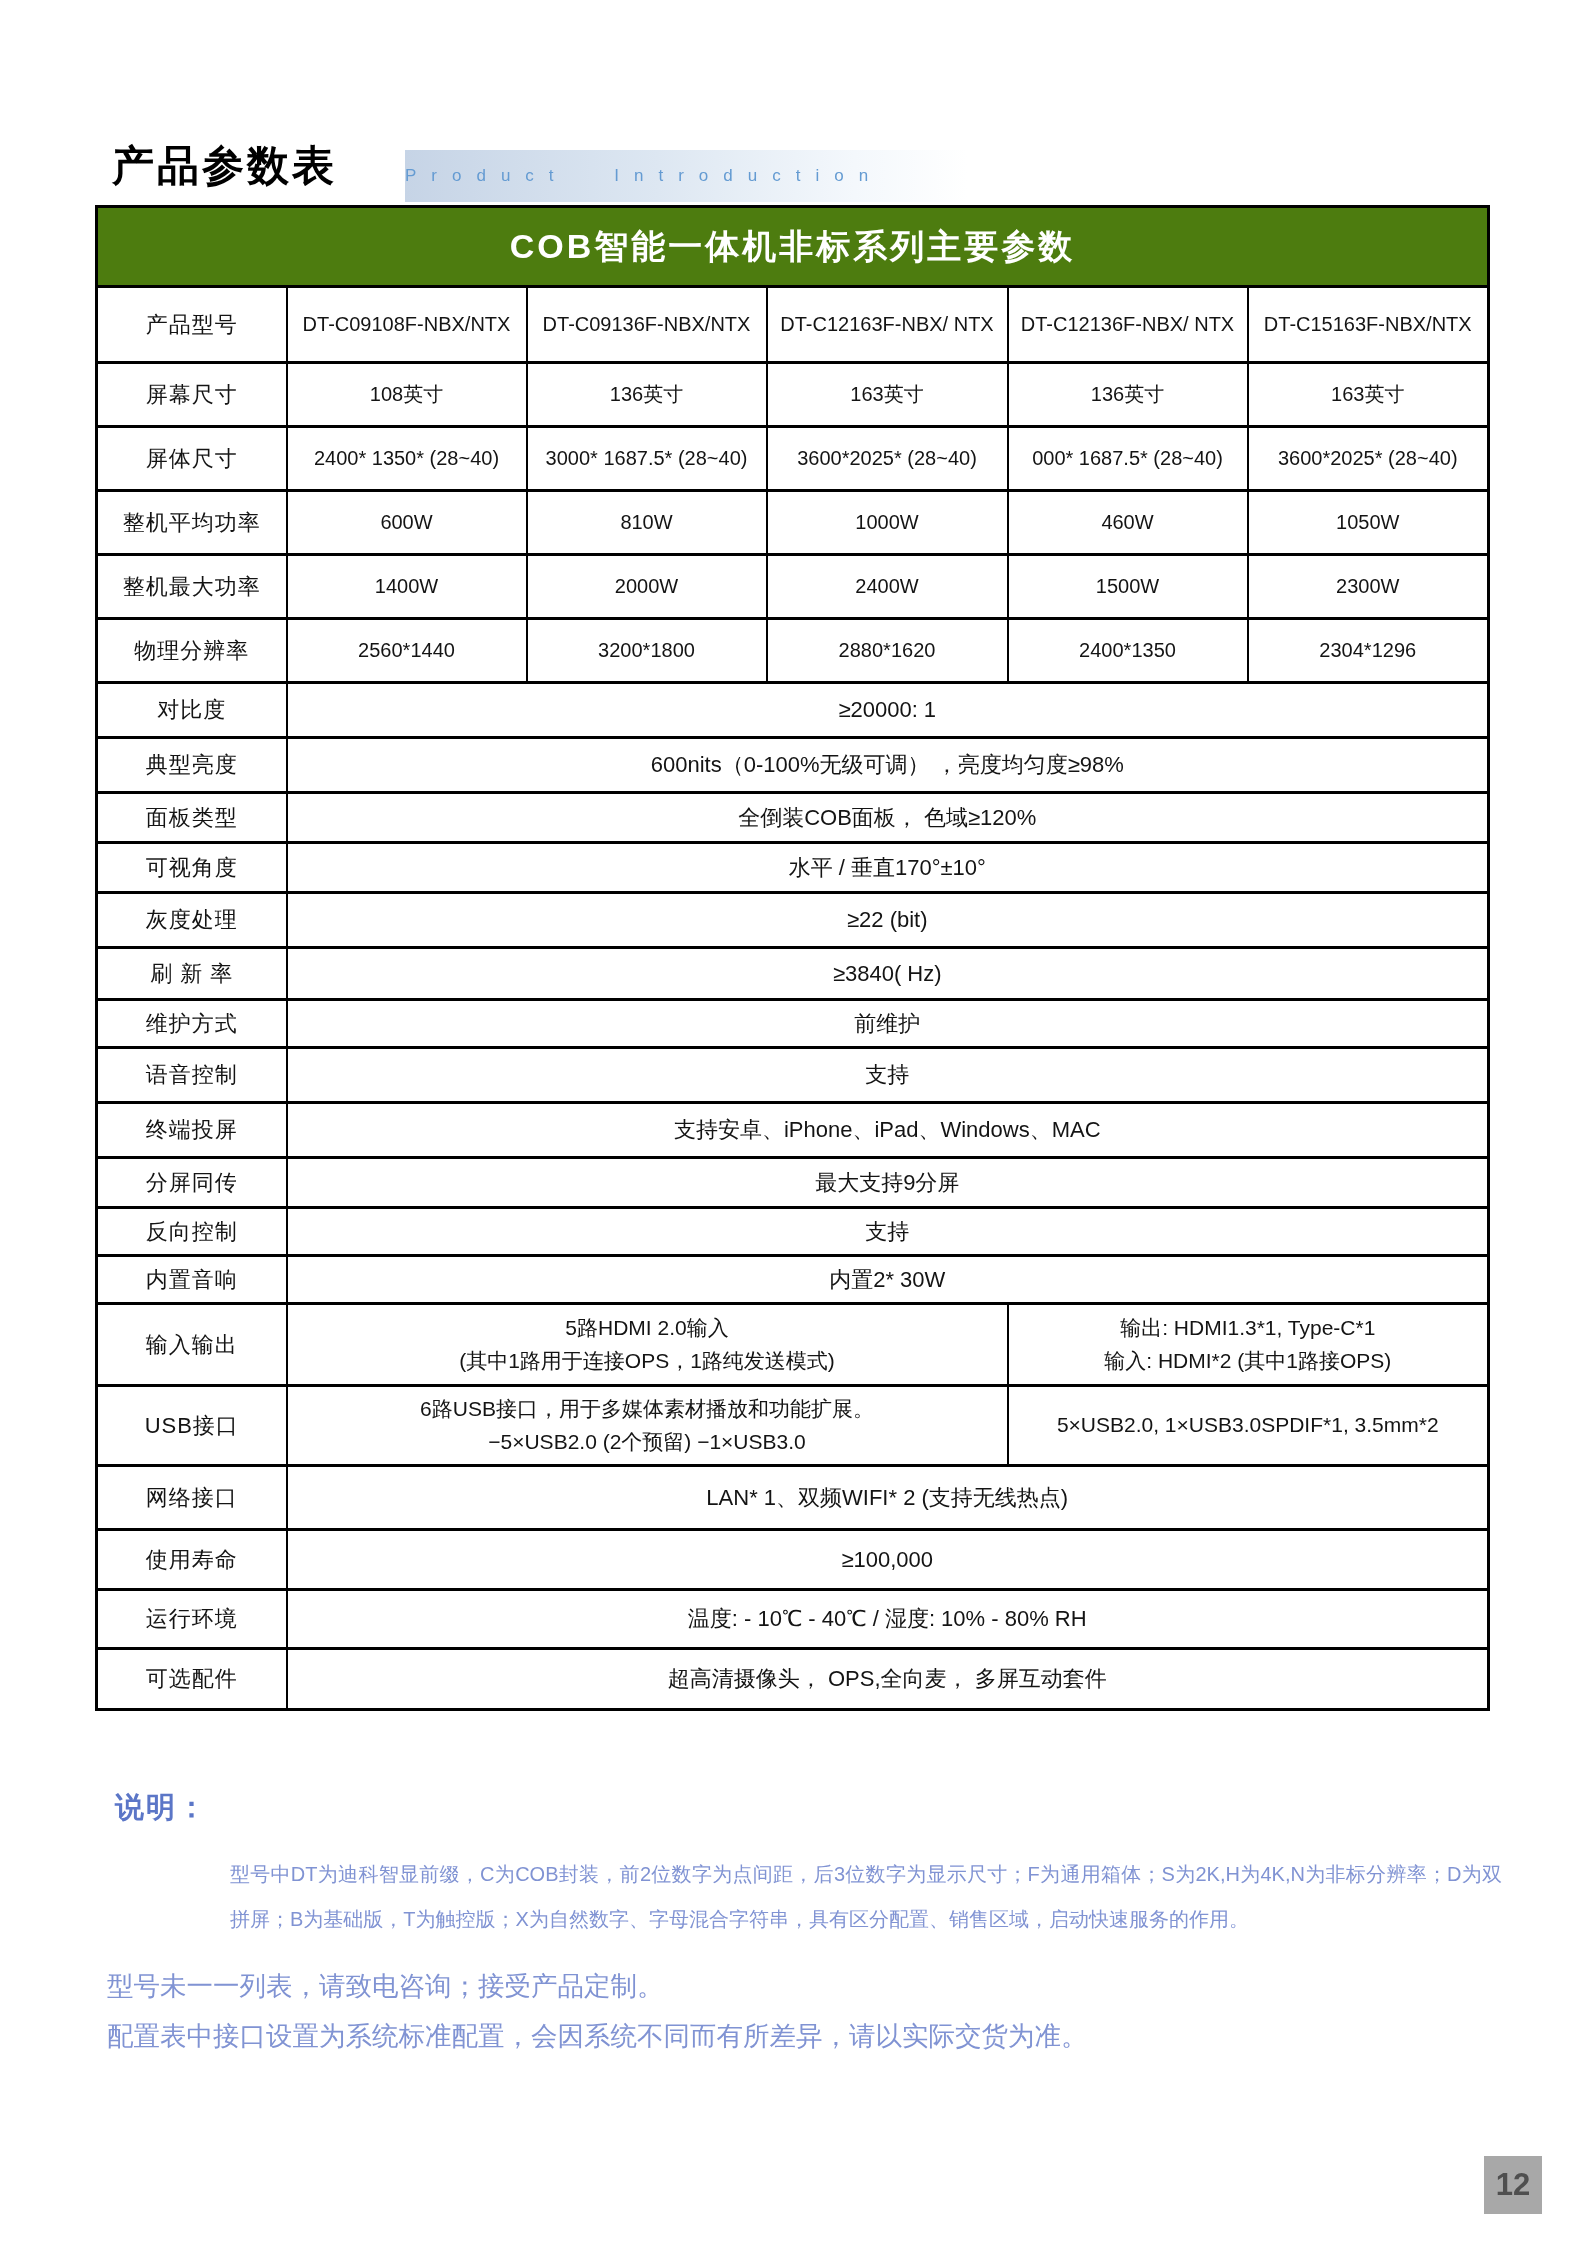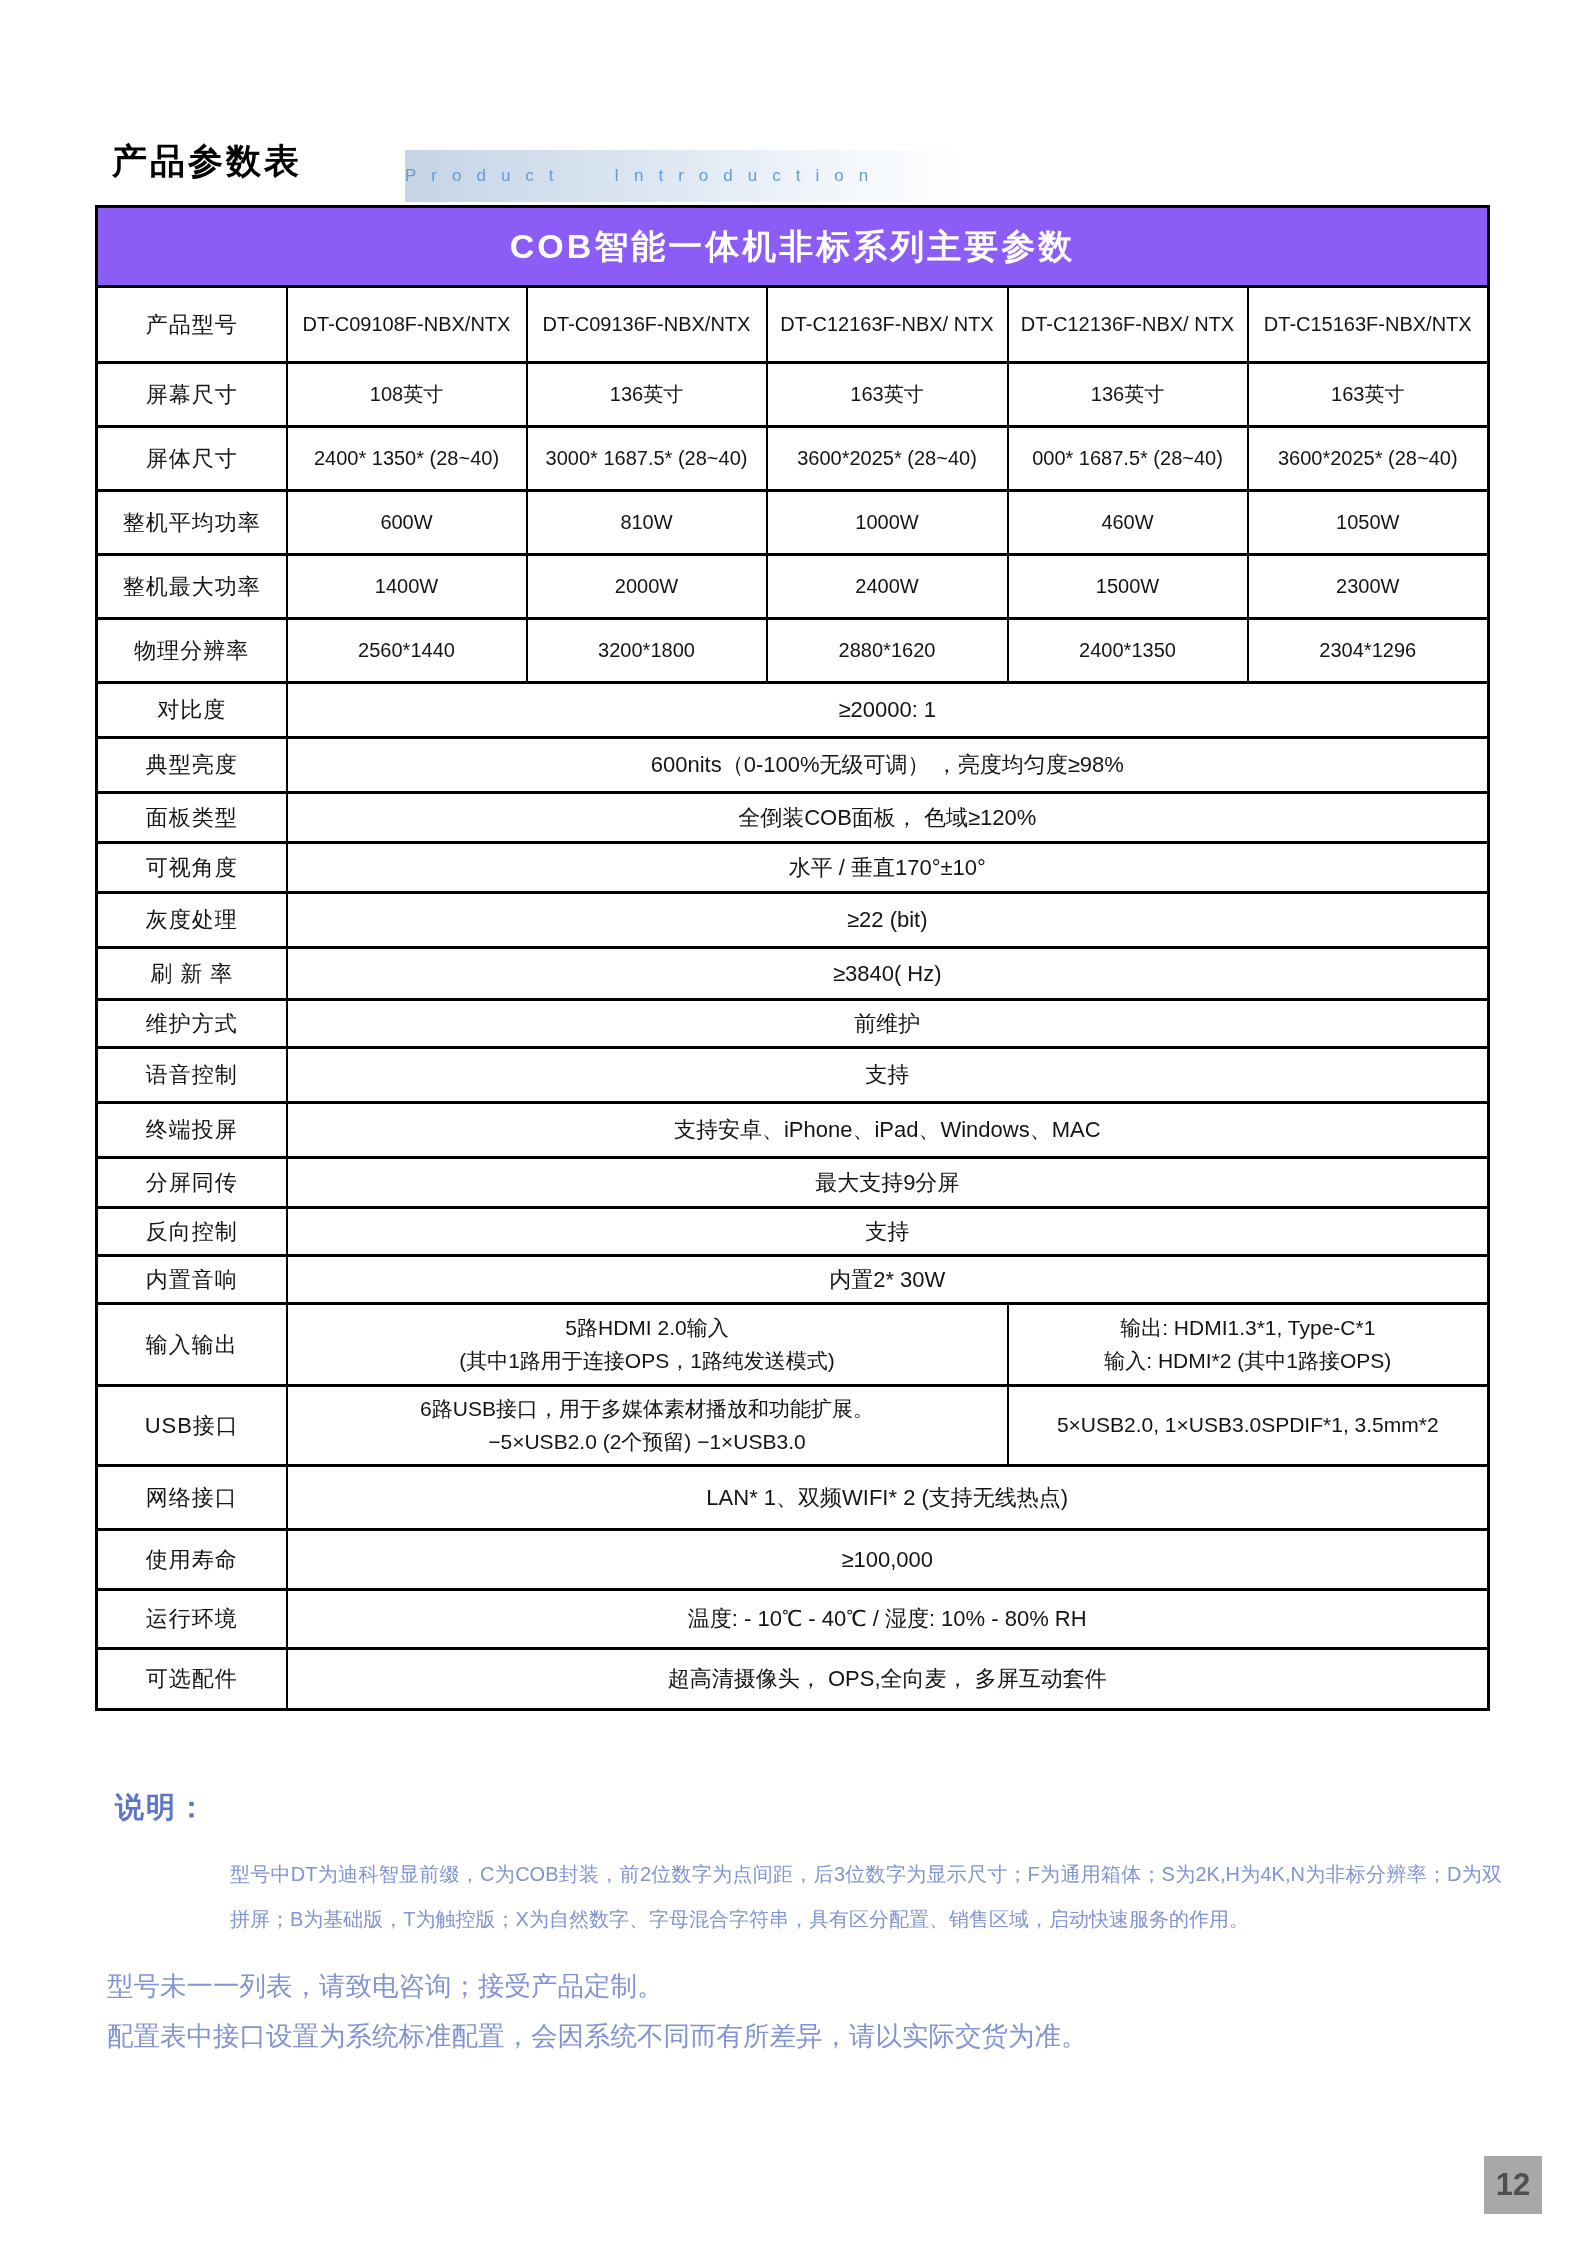--- a/index.html
+++ b/index.html
@@ -8,21 +8,21 @@
     width:1587px; height:2244px;
     background:#ffffff;
     font-family:"Liberation Sans", sans-serif;
     position:relative;
     color:#111;
   }
 
   
   .hdr-title {
     position:absolute; left:112px; top:138px;
-    font-size:35px; font-weight:bold; color:#000;
+    font-size:42px; font-weight:bold; color:#000;
     letter-spacing:3px; margin:0;
   }
   .hdr-strip {
     position:absolute; left:405px; top:150px;
     width:562px; height:52px;
     background:linear-gradient(to right,#c6d4e6 0%,#dde7f2 45%,#f4f8fc 80%,#ffffff 100%);
     display:flex; align-items:center;
   }
   .hdr-strip span {
     font-size:17px; color:#649bd2;
@@ -43,21 +43,21 @@
     border:3px solid #000;
   }
   table.spec td {
     border:2px solid #000;
     border-top-width:3px; border-bottom-width:3px;
     text-align:center; vertical-align:middle;
     padding:2px 4px; overflow:hidden;
     color:#141414;
   }
   tr.banner td {
-    background:#8b5cf6; color:#ffffff;
+    background:#4d7c0f; color:#ffffff;
     font-size:34px; font-weight:bold; letter-spacing:3px;
   }
   td.lbl   { font-size:22px; letter-spacing:1px; }
   td.val   { font-size:20px; }
   td.mval  { font-size:22px; }
   td.split div { display:block; font-size:21px; line-height:1.55; }
 
   
   .notes { position:absolute; left:95px; top:1788px; width:1408px; }
   .notes h2 {

